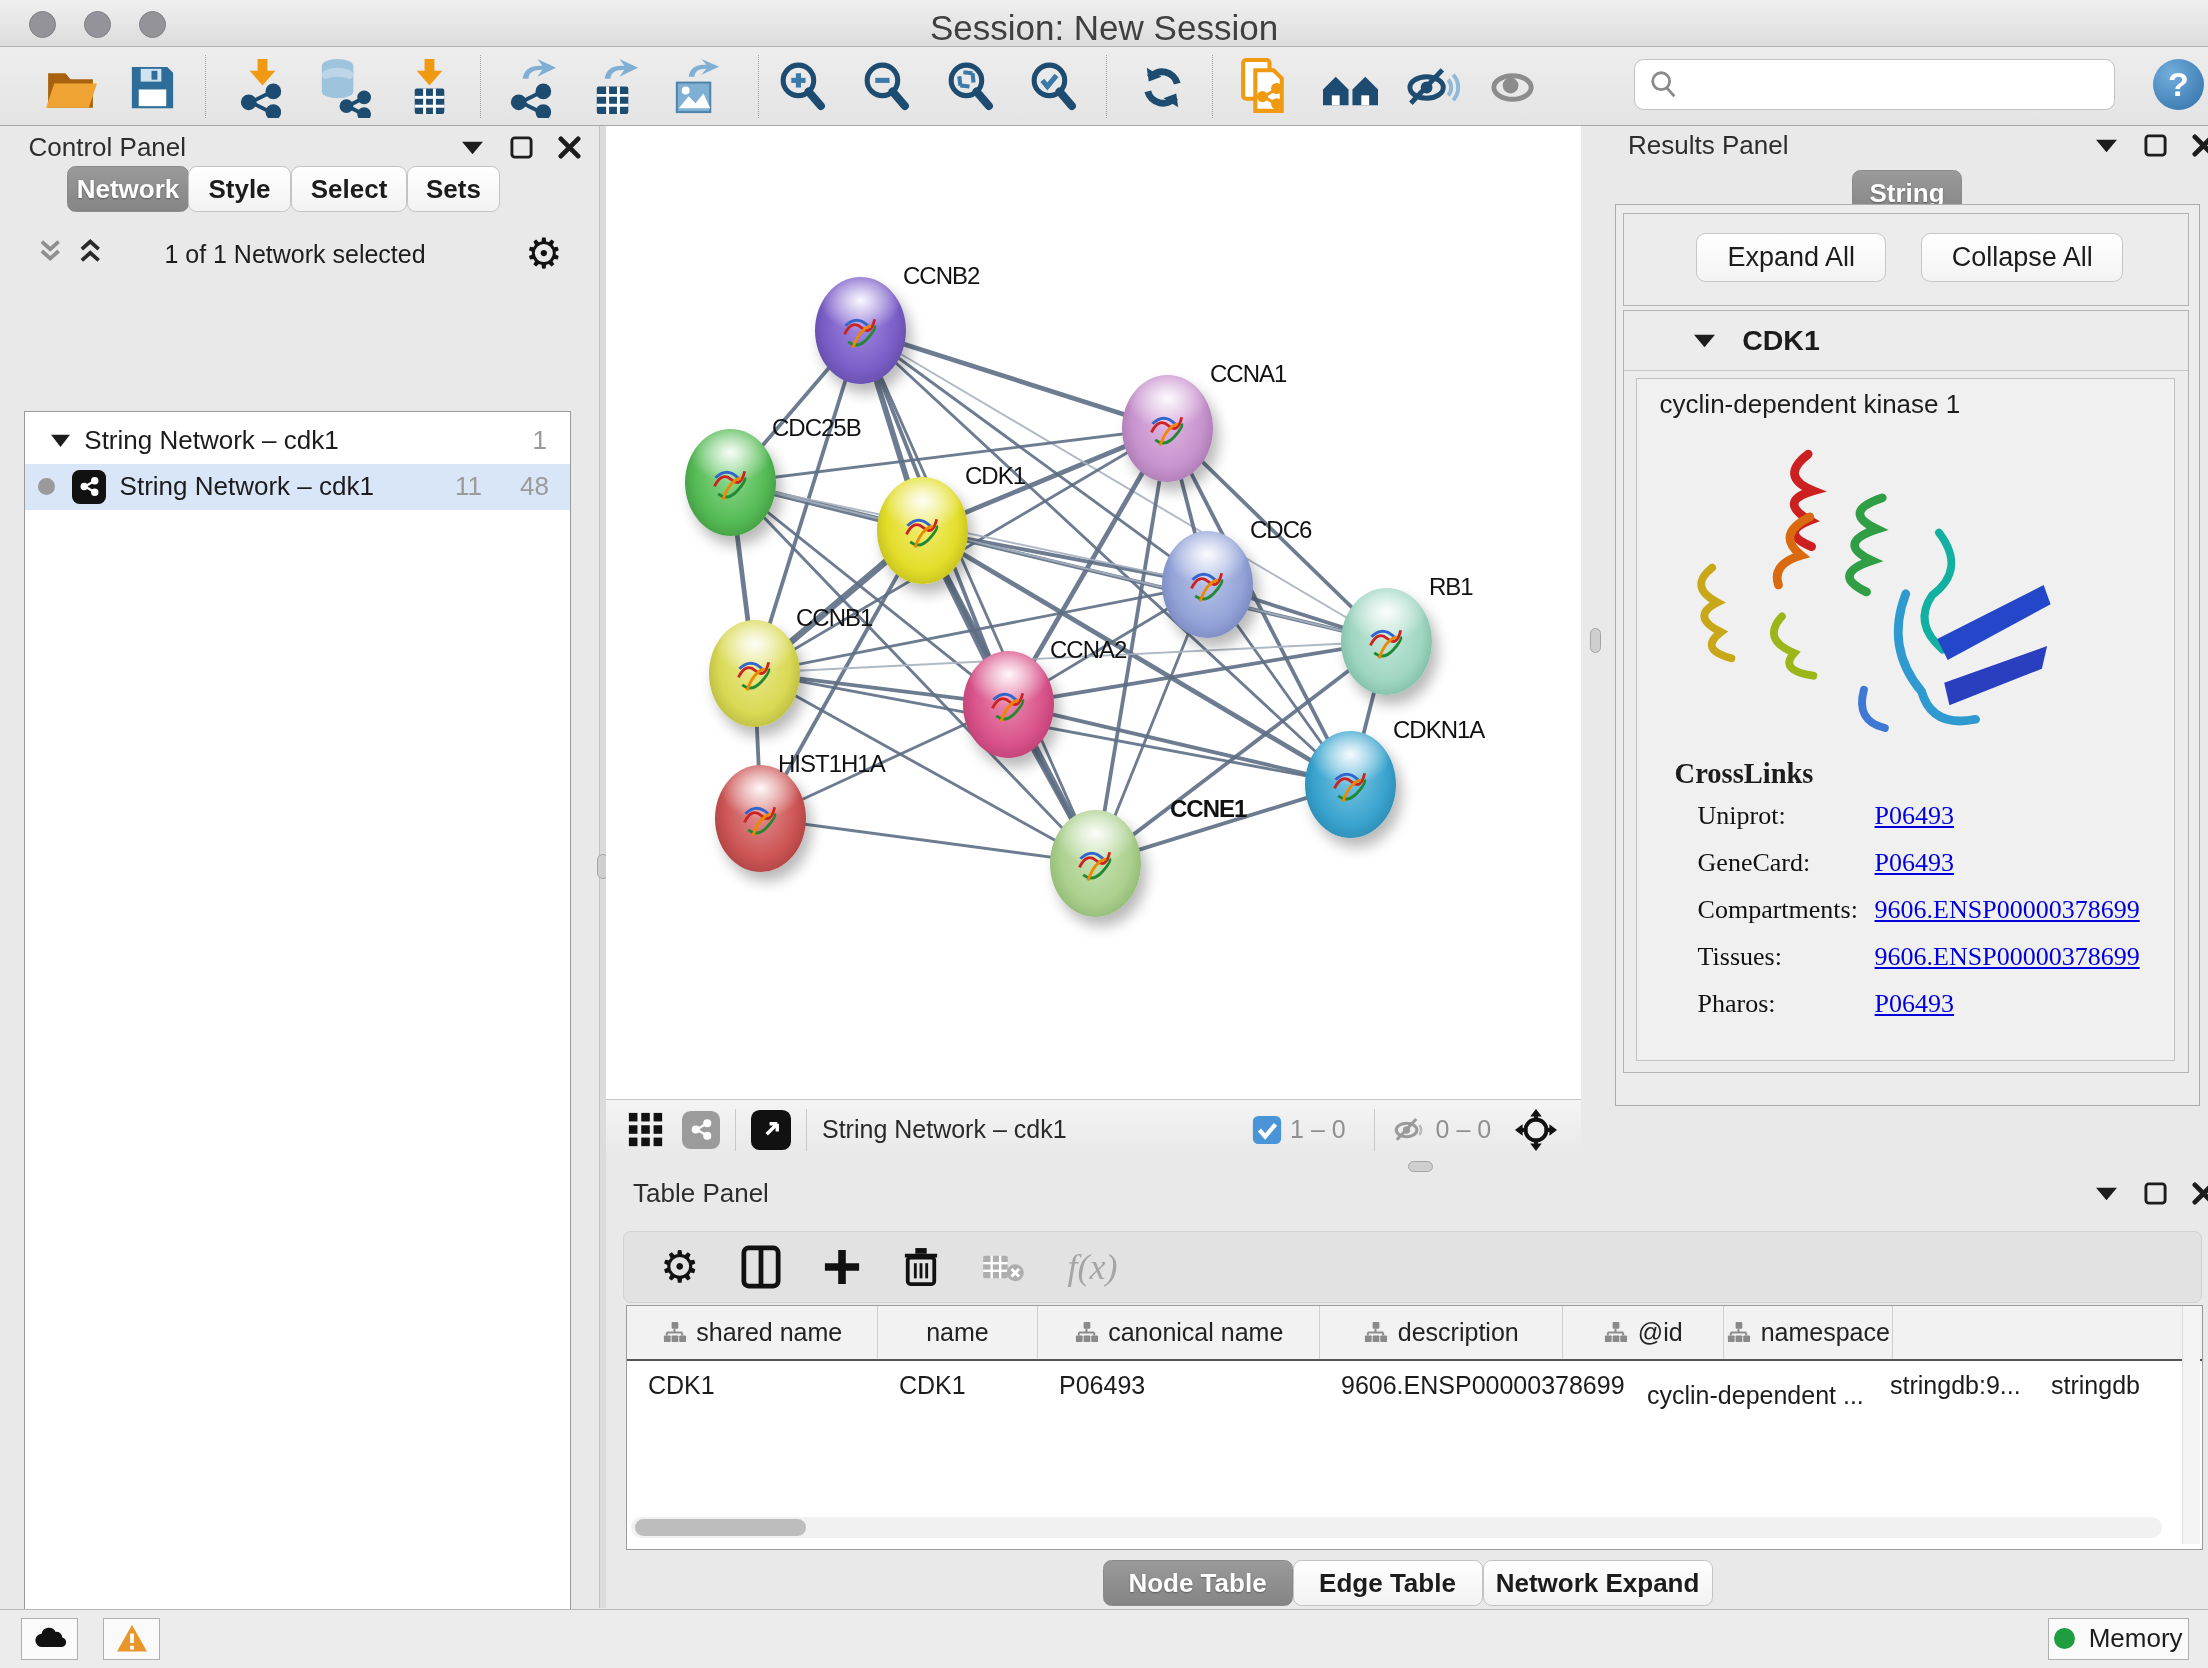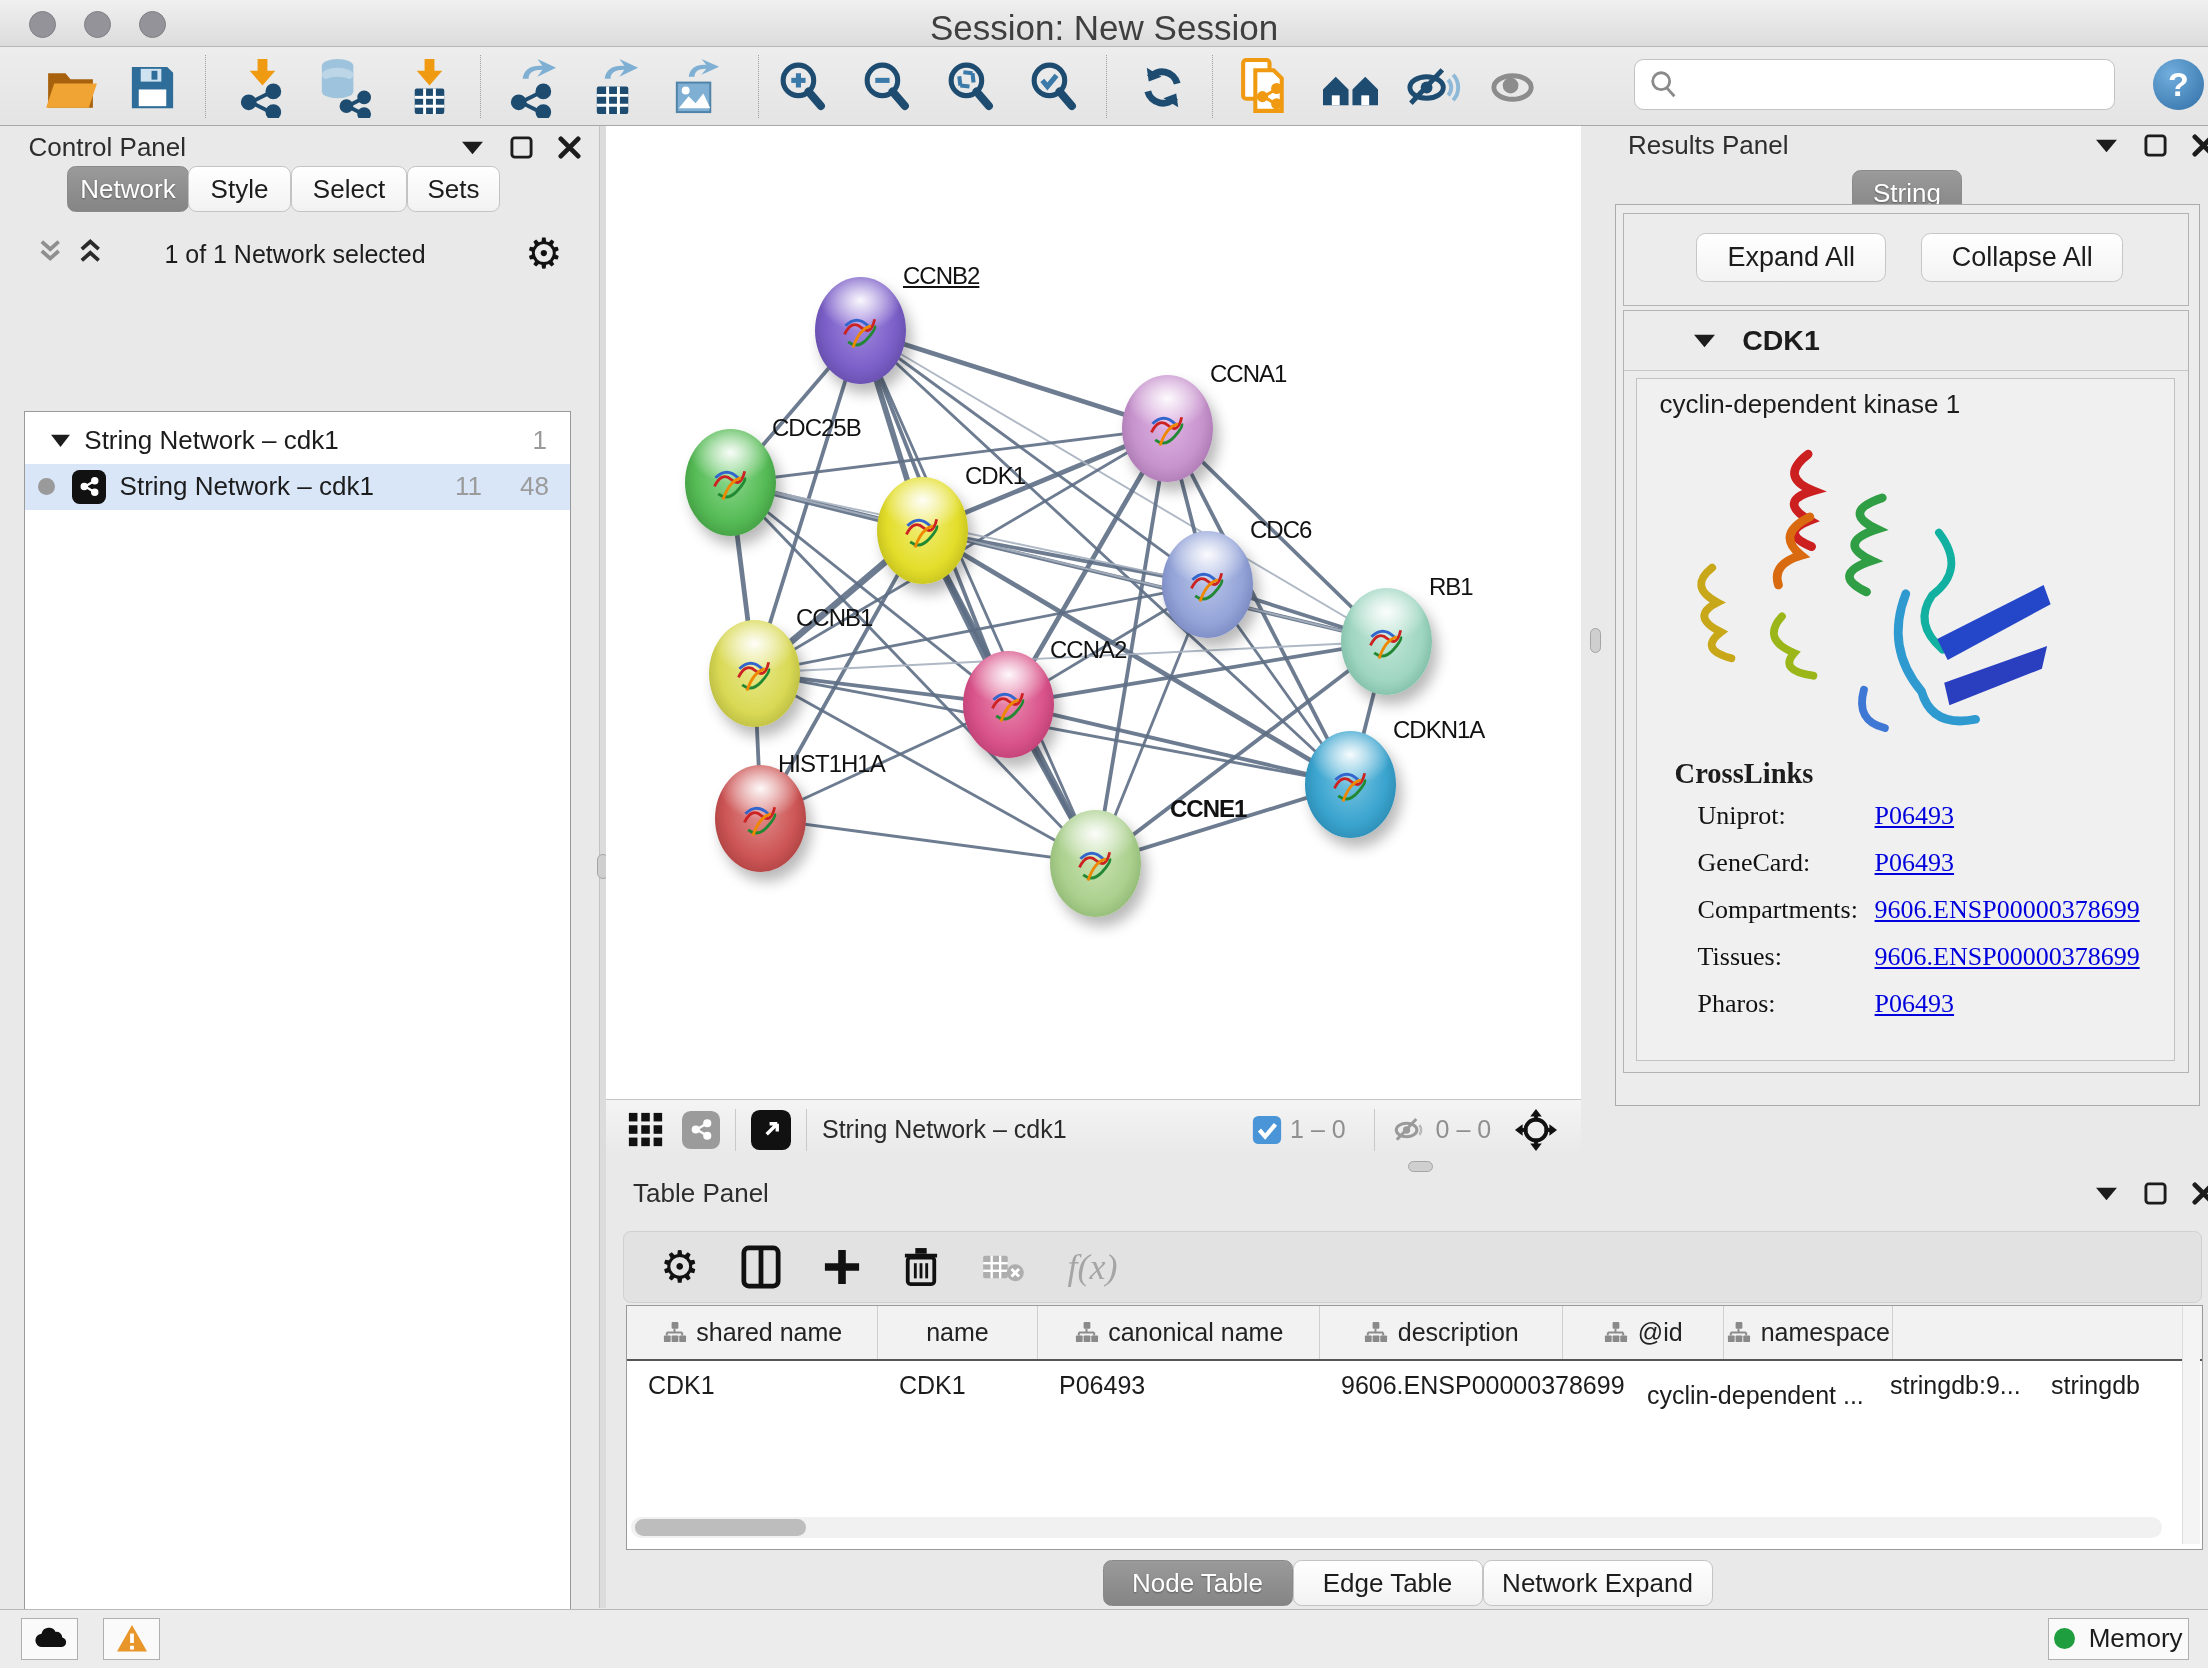--- a/index.html
+++ b/index.html
@@ -23,21 +23,21 @@
   .helpbtn{left:2153px;top:12.4px;width:51px;height:51px;border-radius:50%;
            background:radial-gradient(circle at 35% 30%,#72aedd,#2f6ea6);color:#fff;font-size:34px;
            font-weight:bold;display:flex;align-items:center;justify-content:center;}
   
   .panel-title{font-size:26px;color:#2d2d2d;}
   .winicons{display:flex;gap:25px;align-items:center;}
   
   .cpanel{left:0;top:126px;width:599px;height:1482px;background:#e9e9e9;}
   .tabbtn{height:46px;border:1px solid #c3c3c3;background:linear-gradient(#fff,#f2f2f2);
           border-radius:8.6px;display:inline-flex;align-items:center;justify-content:center;
-          font-size:26px;color:#1c1c1c;box-sizing:border-box;}
+          font-size:26px;color:#1c1c1c;box-sizing:border-box;font-weight:bold;}
   .tabbtn.sel{background:linear-gradient(#9a9a9a,#858585);color:#fff;border-color:#8a8a8a;
               text-shadow:0 1px 1.9px rgba(0,0,0,.35);}
   .treebox{left:24px;top:285px;width:545px;height:1305px;background:#fff;border:1.9px solid #9a9a9a;}
   .treerow{display:flex;align-items:center;font-size:26px;height:46px;}
   .treerow.sel{background:#d9e6f8;}
   .gray{color:#9b9b9b;}
   .sharebadge{width:34px;height:34px;border-radius:7.6px;background:#111;display:inline-flex;
               align-items:center;justify-content:center;}
   .vsplit{left:599px;top:126px;width:6.7px;height:1482px;background:#dcdcdc;border-left:1px solid #c2c2c2;border-right:1px solid #c2c2c2;}
   .handle{background:#cfcfcf;border:1px solid #a5a5a5;border-radius:9.5px;}
@@ -388,21 +388,21 @@
         <line x1="163" y1="728" x2="515" y2="775" stroke="#5d6e84" stroke-width="3" stroke-opacity="0.9" stroke-linecap="round"></line>
       </svg>
       <div class="node" style="left: 209px; top: 151px; width: 91px; height: 107px; background: radial-gradient(62% 40% at 50% 22%, rgba(255, 255, 255, 0.95), rgba(255, 255, 255, 0) 72%), radial-gradient(at 50% 42%, rgb(164, 137, 224) 0%, rgb(123, 95, 200) 55%, rgb(76, 58, 138) 100%);">
         <svg width="51" height="59" viewBox="0 0 54 62" style="position:absolute;left:20px;top:25px">
           <path d="M10 34 q8 -16 18 -7 t14 -9" stroke="#c22" fill="none" stroke-width="3"></path>
           <path d="M14 42 q10 8 20 -3 t8 -14" stroke="#283" fill="none" stroke-width="3"></path>
           <path d="M11 25 q12 -12 24 0" stroke="#36c" fill="none" stroke-width="3"></path>
           <path d="M19 48 q7 -20 19 -23" stroke="#e80" fill="none" stroke-width="3"></path>
         </svg>
       </div>
-      <div class="nodelabel" style="left: 297px; top: 136px; text-decoration: underline;">CCNB2</div>
+      <div class="nodelabel" style="left: 297px; top: 136px;">CCNB2</div>
       <div class="node" style="left: 516px; top: 249px; width: 91px; height: 107px; background: radial-gradient(62% 40% at 50% 22%, rgba(255, 255, 255, 0.95), rgba(255, 255, 255, 0) 72%), radial-gradient(at 50% 42%, rgb(224, 181, 228) 0%, rgb(199, 147, 205) 55%, rgb(142, 95, 150) 100%);">
         <svg width="51" height="59" viewBox="0 0 54 62" style="position:absolute;left:20px;top:25px">
           <path d="M10 34 q8 -16 18 -7 t14 -9" stroke="#c22" fill="none" stroke-width="3"></path>
           <path d="M14 42 q10 8 20 -3 t8 -14" stroke="#283" fill="none" stroke-width="3"></path>
           <path d="M11 25 q12 -12 24 0" stroke="#36c" fill="none" stroke-width="3"></path>
           <path d="M19 48 q7 -20 19 -23" stroke="#e80" fill="none" stroke-width="3"></path>
         </svg>
       </div>
       <div class="nodelabel" style="left: 604px; top: 234px;">CCNA1</div>
       <div class="node" style="left: 79px; top: 303px; width: 91px; height: 107px; background: radial-gradient(62% 40% at 50% 22%, rgba(255, 255, 255, 0.95), rgba(255, 255, 255, 0) 72%), radial-gradient(at 50% 42%, rgb(143, 217, 143) 0%, rgb(85, 187, 85) 55%, rgb(47, 125, 47) 100%);">

